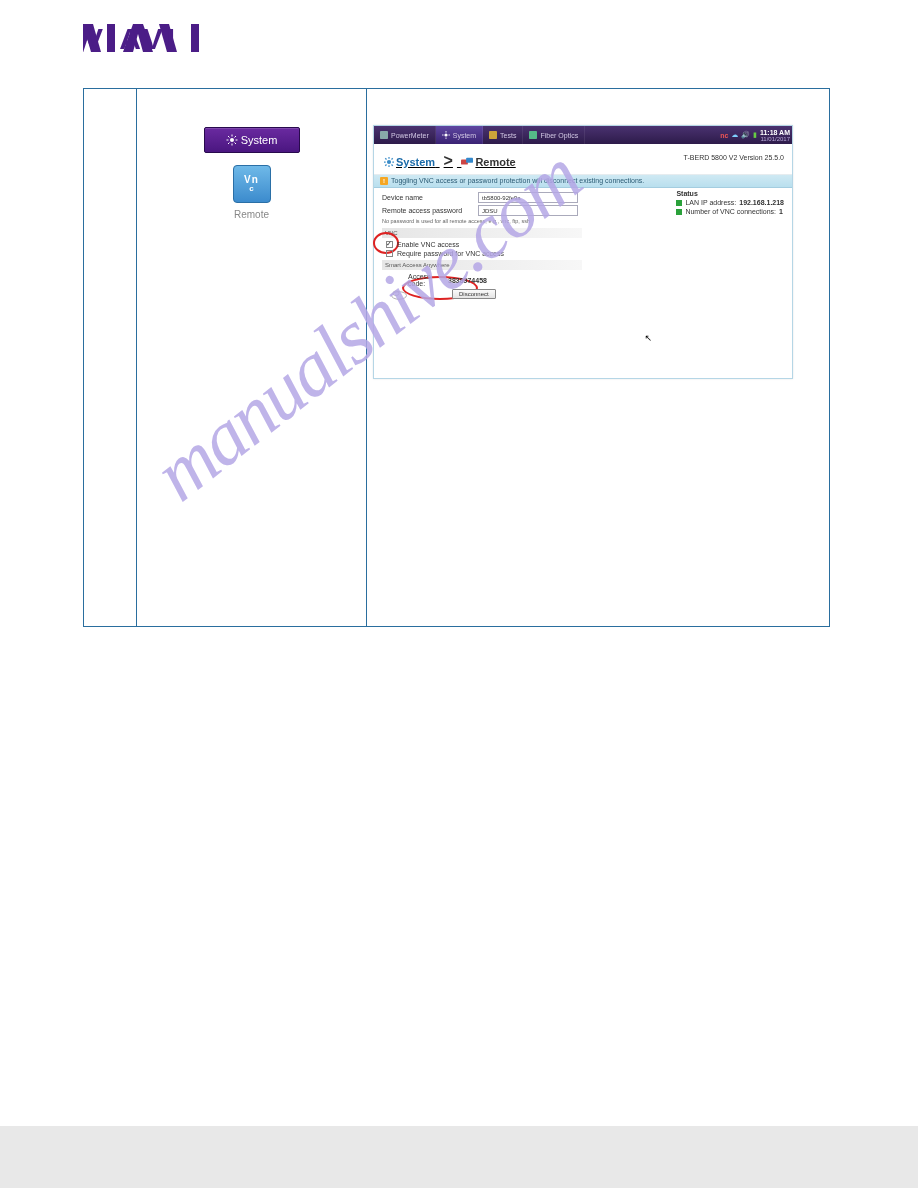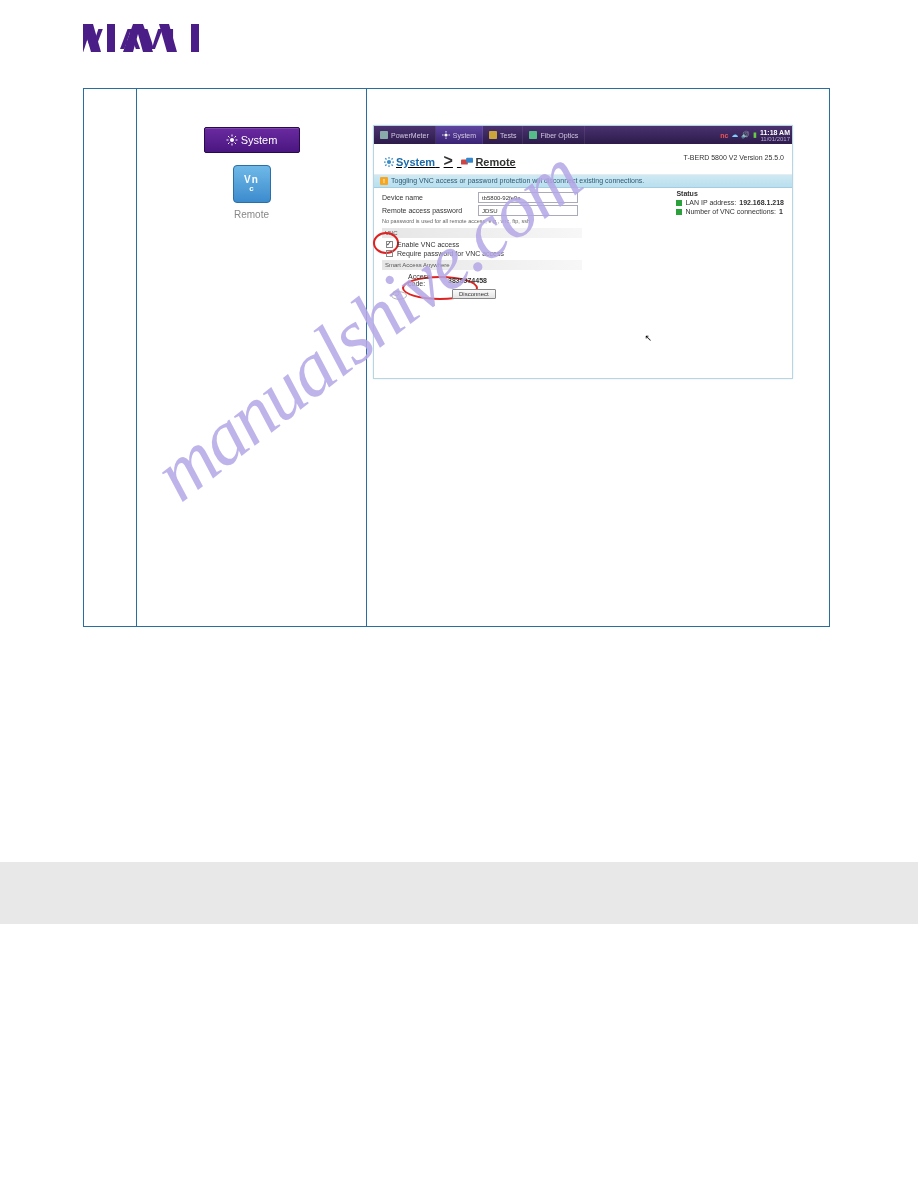--- a/index.html
+++ b/index.html
@@ -1,17 +1,17 @@
 <!DOCTYPE html>
 <html><head>
   <meta charset="utf-8">
   <style>
     * { box-sizing: border-box; margin: 0; padding: 0; }
     body { font-family: Arial, sans-serif; background: #fff; }
-    .page { width: 918px; height: 924px; position: relative; background: #fff; }
+    .page { width: 918px; height: 1188px; position: relative; background: #fff; }
 
     .logo { position: absolute; top: 22px; left: 83px; font-size: 32px; font-weight: 900; letter-spacing: 2px; color: #4b1d87; font-family: Arial, sans-serif; }
     .logo svg { display: block; }
 
     .content-table { position: absolute; top: 88px; left: 83px; border-collapse: collapse; }
     .content-table td { border: 1px solid #2a6e9e; vertical-align: top; }
     .col1 { width: 53px; height: 538px; }
     .col2 { width: 230px; height: 538px; text-align: center; padding-top: 38px; }
     .col3 { width: 463px; height: 538px; padding: 6px; }
 

